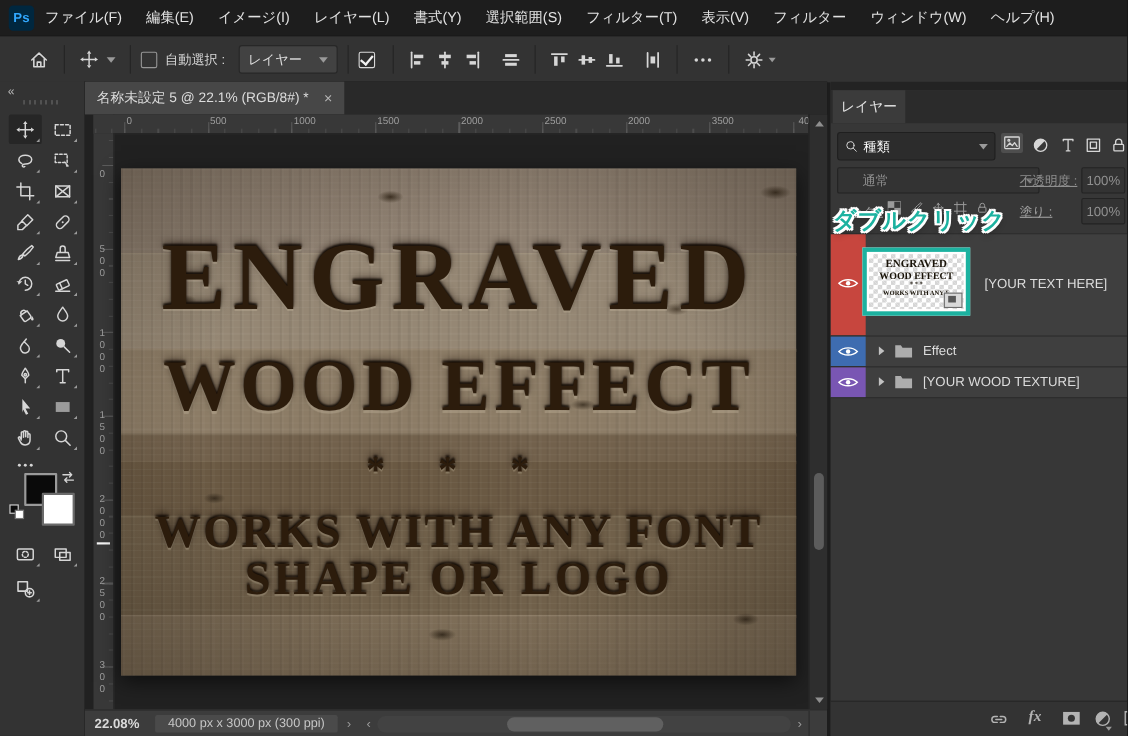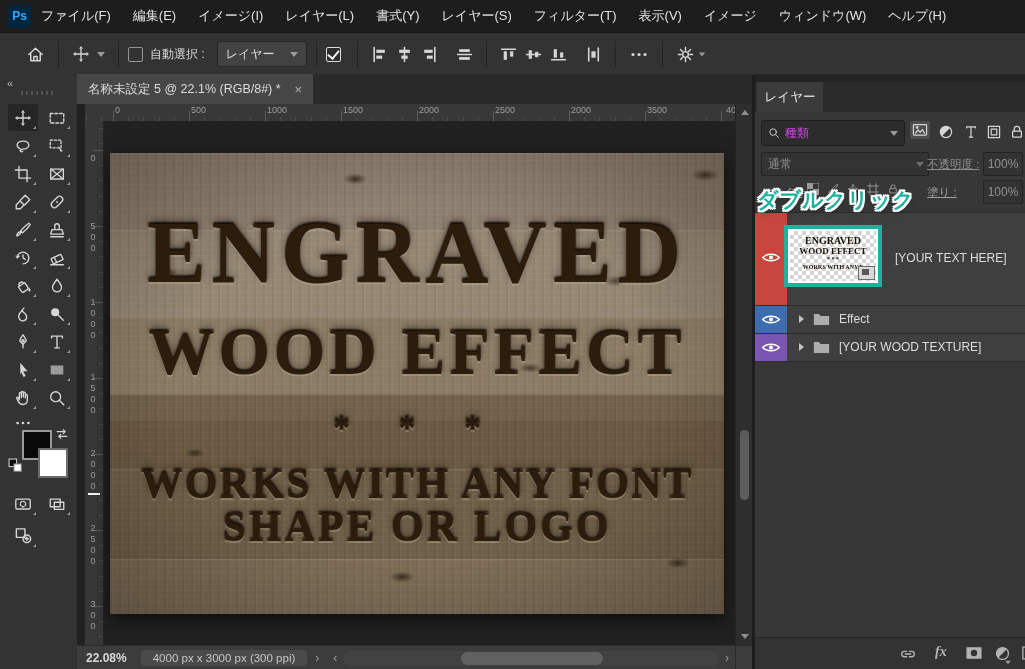--- a/index.html
+++ b/index.html
@@ -94,21 +94,21 @@
   .glyph-dim{color:#9a9a9a;font-size:12px;}
   .sb-corner{width:16px;height:24px;background:#3c3c3c;border-left:1px solid #2a2a2a;}
 
   
   .layers-panel{position:absolute;left:755px;top:74px;width:270px;height:595px;background:#373737;overflow:hidden;}
   .lp-topstrip{position:absolute;left:0;top:0;width:270px;height:8px;background:#232323;}
   .lp-tabrow{position:absolute;left:0;top:8px;width:270px;height:30px;background:#2b2b2b;}
   .lp-tab{position:absolute;left:2px;top:0;width:66px;height:30px;background:#3b3b3b;color:#e3e3e3;font-size:12.5px;
           display:flex;align-items:center;justify-content:center;}
   .search-box{position:absolute;left:6px;top:46px;width:130px;height:24px;background:#2c2c2c;border:1px solid #1f1f1f;
-          border-radius:3px;display:flex;align-items:center;padding:0 6px;gap:5px;color:#d946ef;font-size:12px;}
+          border-radius:3px;display:flex;align-items:center;padding:0 6px;gap:5px;color:#ffffff;font-size:12px;}
   .filter-ic{position:absolute;top:50px;color:#cfcfcf;}
   .sel-box{position:absolute;background:#333;border:1px solid #232323;border-radius:2px;display:flex;align-items:center;
           color:#909090;font-size:12px;}
   .lp-label{position:absolute;color:#8f8f8f;font-size:11.5px;text-decoration:underline;}
   .lrow{position:absolute;left:0;width:270px;background:#3f3f3f;}
   .eyecol{position:absolute;left:0;top:0;width:32px;height:100%;display:flex;align-items:flex-start;justify-content:center;}
   .chev{width:0;height:0;border-top:4px solid transparent;border-bottom:4px solid transparent;border-left:5px solid #c2c2c2;}
   .lname{color:#dcdcdc;font-size:12px;}
   .thumb-outline{position:absolute;left:29px;top:12px;border:4px solid #1cb2a0;background:#fff;padding:2px;}
   .thumb-img{position:relative;width:86px;height:50px;background-color:#fff;overflow:hidden;
@@ -130,24 +130,24 @@
 <div id="root">
 
   <header class="menu-bar">
     <div class="ps-logo">Ps</div>
     <nav class="menu-items">
       <span>ファイル(F)</span>
       <span>編集(E)</span>
       <span>イメージ(I)</span>
       <span>レイヤー(L)</span>
       <span>書式(Y)</span>
-      <span>レイヤー(S)</span>
+      <span>選択範囲(S)</span>
       <span>フィルター(T)</span>
       <span>表示(V)</span>
-      <span>イメージ</span>
+      <span>フィルター</span>
       <span>ウィンドウ(W)</span>
       <span>ヘルプ(H)</span>
     </nav>
   </header>
 
   <div class="options-bar">
     <div class="opt-btn" style="margin-left:22px">
       <svg class="ic" width="19" height="19" viewBox="0 0 20 20">
         <path d="M3 10l7-6.5L17 10M5 9v7.5h10V9M8.3 16.5v-4.4h3.4v4.4"></path>
         </svg>
@@ -539,21 +539,21 @@
           <rect x="6.5" y="6.5" width="7" height="7"></rect>
         </svg>
       </div>
     <div class="filter-ic" style="left:254px">
       <svg class="ic" width="16" height="16" viewBox="0 0 20 20">
         <rect x="4.5" y="9" width="11" height="7.5" rx="1"></rect>
           <path d="M6.5 9V6.5a3.5 3.5 0 017 0V9"></path>
         </svg>
       </div>
 
-    <div class="sel-box" style="left:6px;top:78px;width:160px;height:22px;padding-left:6px">
+    <div class="sel-box" style="left:6px;top:78px;width:160px;height:22px;padding-left:22px">
       <span>通常</span>
       <div class="caret" style="margin-left:auto;margin-right:4px;border-top-color:#6e6e6e"></div>
     </div>
     <span class="lp-label" style="left:172px;top:83px">不透明度 :</span>
     <div class="sel-box" style="left:228px;top:78px;width:38px;height:22px;justify-content:center">
       <span>100%</span>
     </div>
 
     <span class="lp-label" style="left:6px;top:111px;color:#a5a5a5">ロック :</span>
     <div class="filter-ic" style="left:52px;top:109px">

